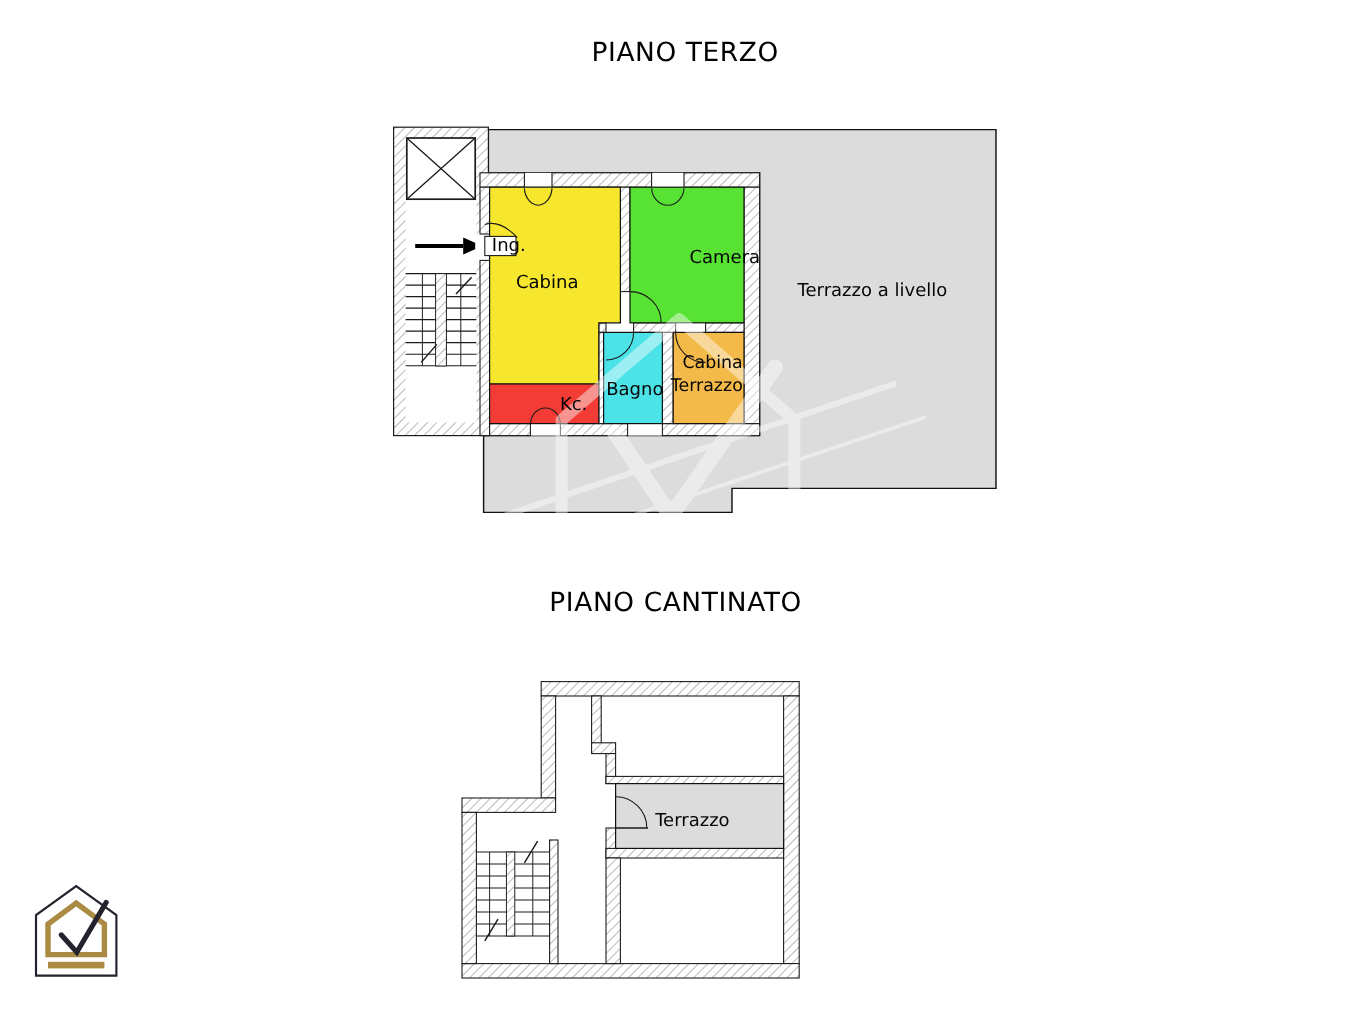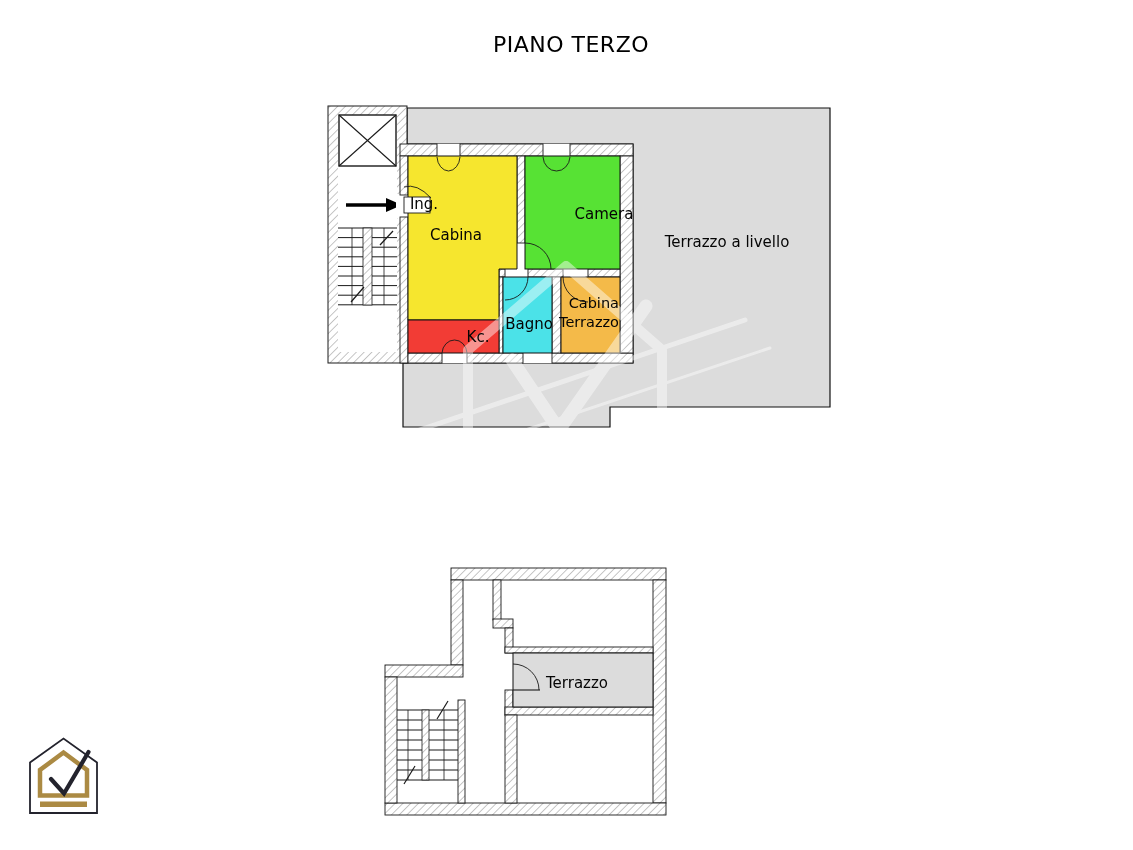--- a/index.html
+++ b/index.html
@@ -204,16 +204,17 @@
 
   <div class="room-label" style="left:529px;top:324px">Bagno</div>
 
   <div class="room-label small" style="left:589px;top:313px">
     <div>Cabina</div>
     <div>Terrazzo</div>
   </div>
 
   <div class="room-label" style="left:727px;top:242px">Terrazzo a livello</div>
 
+  <div class="plan-title" style="left:563px;top:503px">PIANO CANTINATO</div>
 
   <div class="room-label" style="left:577px;top:683px">Terrazzo</div>
 
 </div>
 
 </body></html>

